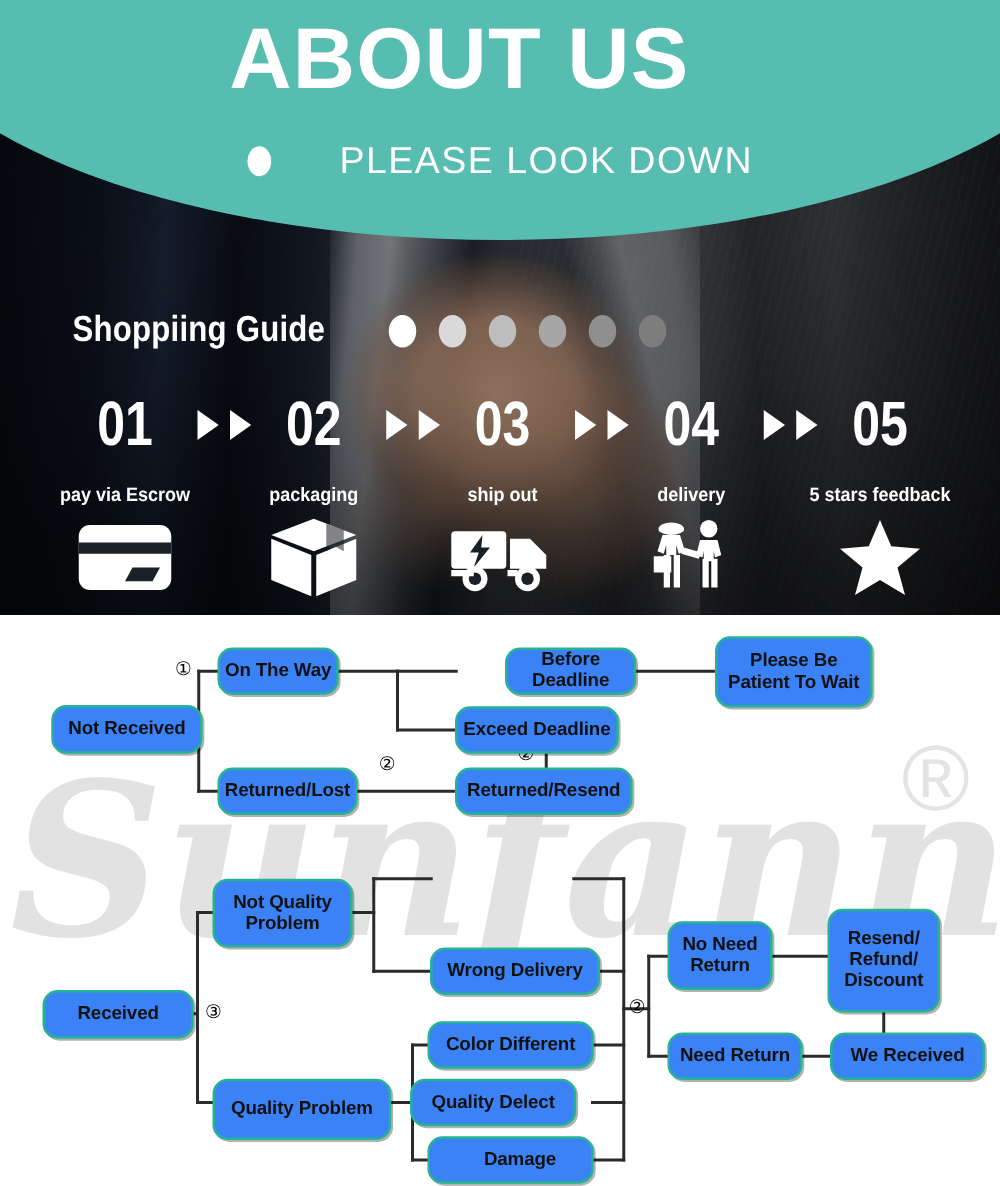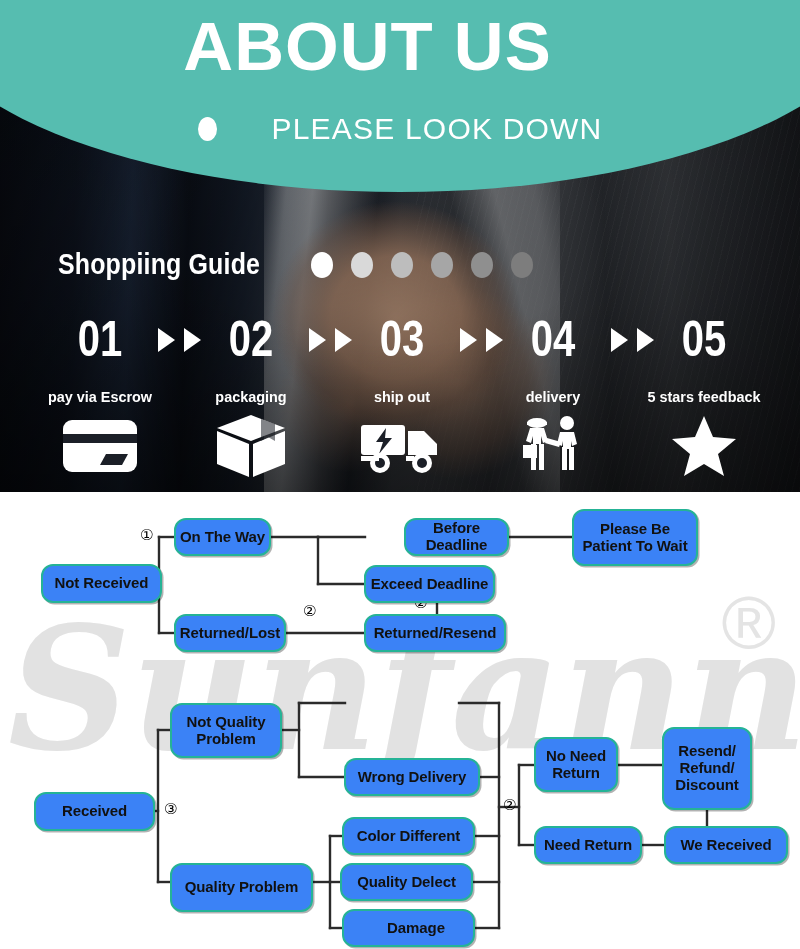--- a/index.html
+++ b/index.html
@@ -387,21 +387,21 @@
     <div class="node" style="left:170px; top:211px; width:112px; height:55px; white-space:pre-line;">Not Quality
 Problem</div>
 
     <div class="node" style="left:170px; top:371px; width:143px; height:49px;">Quality Problem</div>
 
 
     <div class="node" style="left:344px; top:266px; width:136px; height:38px;">Wrong Delivery</div>
 
     <div class="node" style="left:342px; top:325px; width:133px; height:38px;">Color Different</div>
 
-    <div class="node" style="left:340px; top:371px; width:133px; height:38px;">Quality Delect</div>
+    <div class="node" style="left:328px; top:371px; width:133px; height:38px;">Quality Delect</div>
 
     <div class="node" style="left:342px; top:417px; width:133px; height:38px;padding-left:15px;">Damage</div>
 
     <div class="node" style="left:534px; top:245px; width:84px;  height:55px; white-space:pre-line;">No Need
 Return</div>
 
     <div class="node" style="left:534px; top:334px; width:108px; height:38px;">Need Return</div>
 
     <div class="node" style="left:662px; top:235px; width:90px;  height:83px; white-space:pre-line;">Resend/
 Refund/

